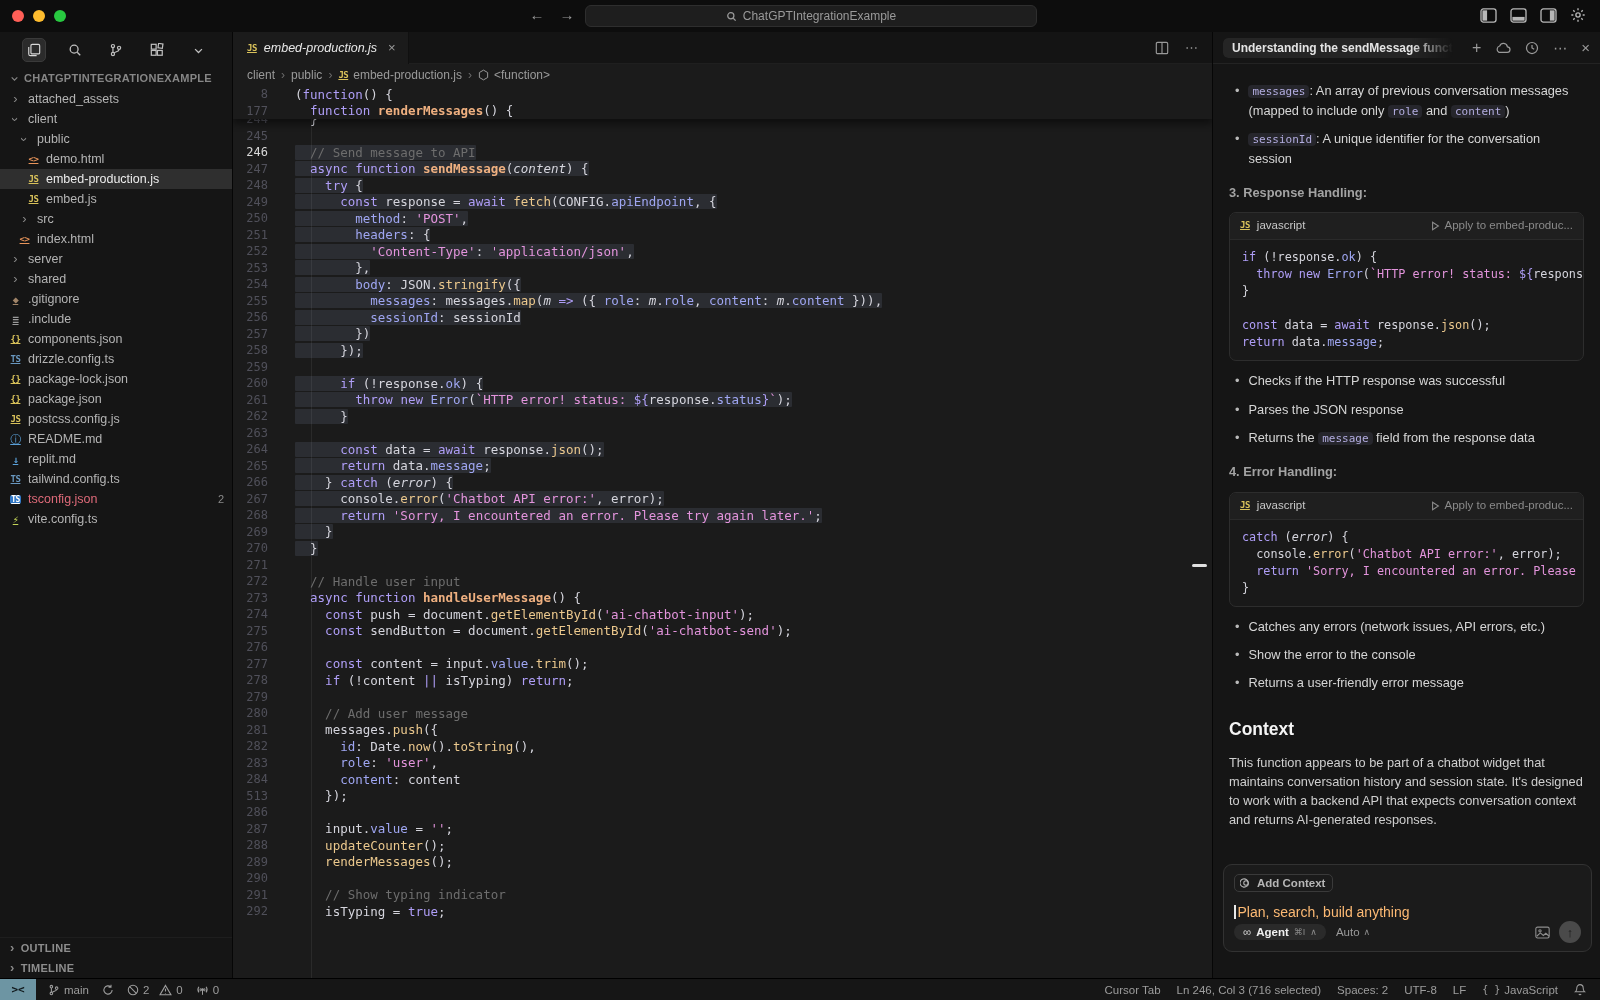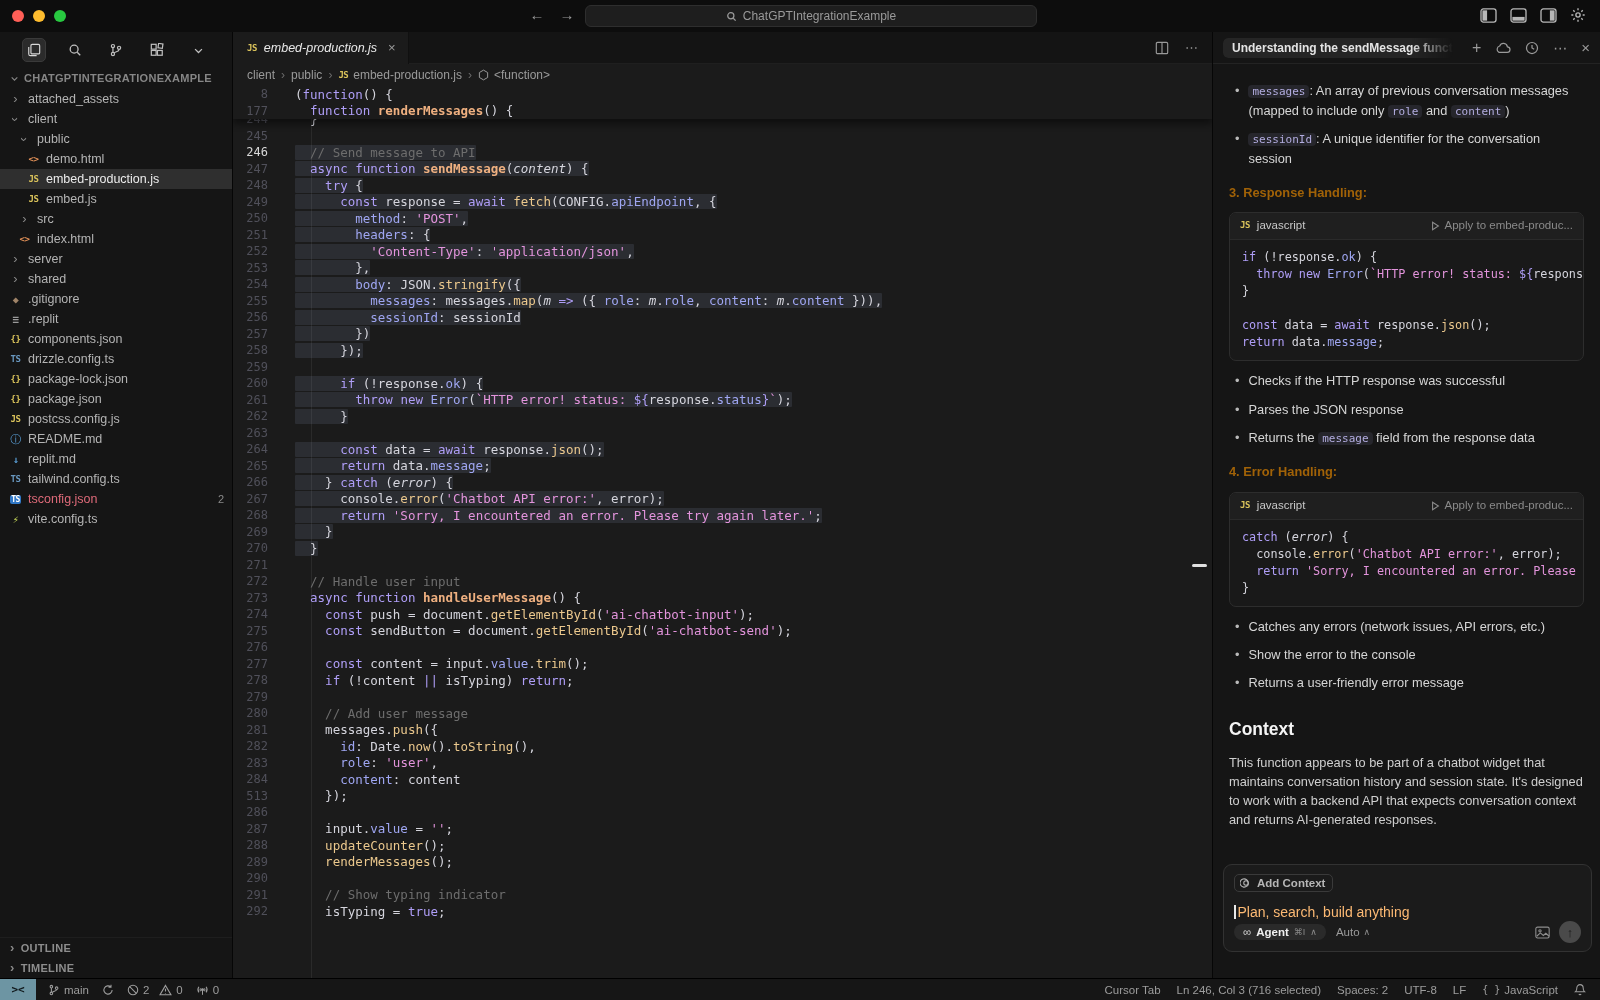--- a/index.html
+++ b/index.html
@@ -25,21 +25,21 @@
   .sb-tools { height:36px; display:flex; align-items:center; justify-content:center; gap:17px; color:#c0c0c0; }
   .sb-tool { width:24px; height:24px; display:flex; align-items:center; justify-content:center; border-radius:5px; }
   .sb-tool.active { background:#2b2b2b; border:1px solid #3a3a3a; }
   .ws-header { display:flex; align-items:center; gap:5px; padding:4px 8px 5px 10px; color:#868686; font-weight:bold; font-size:11px; letter-spacing:.3px; }
   .tree { flex:1; overflow:hidden; font-size:12.5px; color:#b4b4b4; }
   .trow { height:20px; display:flex; align-items:center; gap:5px; cursor:pointer; padding-right:8px; }
   .trow.selected { background:#2f2f2f; color:#ececec; }
   .slot { width:15px; flex:none; display:flex; align-items:center; justify-content:center; }
   .chev { color:#8a8a8a; font-size:13px; display:inline-block; transform:translateY(-1px); }
   .chev.open { transform:rotate(90deg); }
-  .ic { font-family:"DejaVu Sans Mono",monospace; font-size:9px; font-weight:bold; letter-spacing:-0.5px; }
+  .ic { font-family:"DejaVu Sans Mono",monospace; font-size:9px; font-weight:bold; letter-spacing:-0.5px;text-decoration:underline; }
   .ic-html{color:#e8945a}.ic-js{color:#d8c15a}.ic-ts{color:#6997bf}.ic-json{color:#d8c15a}
   .ic-git{color:#a08468;font-size:10px}.ic-replit{color:#9a9a9a;font-size:11px}
   .ic-info{color:#5aa0d8;font-size:11px;font-weight:normal}.ic-md{color:#5aa0d8;font-size:10px}
   .ic-vite{color:#c3d558;font-size:10px}
   .ic-tsbox{background:#3178c6;color:#fff;border-radius:2px;padding:0 1px;font-size:8px}
   .tlabel{white-space:nowrap; overflow:hidden; flex:1}
   .tlabel.err{color:#de6a79}
   .tbadge{color:#8a8a8a; font-size:11px}
   .sb-bottom { border-top:1px solid #1e1e1e; }
   .sb-sec { height:20px; display:flex; align-items:center; gap:6px; padding-left:10px; color:#8d8d8d; font-size:11px; font-weight:bold; letter-spacing:.3px;}
@@ -69,21 +69,21 @@
 
   
   .chat { width:388px; background:#151515; border-left:1px solid #060606; position:relative; }
   .chat-header { height:32px; display:flex; align-items:center; padding:0 10px; border-bottom:1px solid #232323; gap:8px; }
   .chat-title { background:#252525; border-radius:5px; padding:3px 9px; font-size:12px; font-weight:bold; color:#e4e4e4; max-width:230px; white-space:nowrap; overflow:hidden; -webkit-mask-image:linear-gradient(90deg,#000 82%,transparent); mask-image:linear-gradient(90deg,#000 82%,transparent); }
   .chat-hicons { margin-left:auto; display:flex; gap:14px; color:#9a9a9a; align-items:center; font-size:14px;}
   .chat-body { position:absolute; top:38px; left:0; right:0; bottom:140px; overflow:hidden; padding:2px 16px 0 16px; font-size:12.8px; color:#d6d6d6; line-height:1.5; }
   .cbullet { display:flex; gap:9px; margin:9px 0 9px 6px; }
   .cbullet .dot { color:#bababa; flex:none; }
   .ccode { font-family:"DejaVu Sans Mono",monospace; font-size:11px; background:#26262c; color:#b3ade0; border-radius:4px; padding:0 4px; }
-  .chead { font-weight:bold; color:#a16207; margin:15px 0 6px 0; }
+  .chead { font-weight:bold; color:#a3a3a3; margin:15px 0 6px 0; }
   .ch2 { font-weight:bold; color:#f4f4f4; font-size:17.5px; margin:24px 0 10px 0; }
   .cpara { color:#cfcfcf; margin:6px 0; }
   .cblock { border:1px solid #2d2d2d; border-radius:7px; margin:10px 0; overflow:hidden; background:#191919; }
   .cblock-h { height:27px; background:#1f1f1f; border-bottom:1px solid #2a2a2a; display:flex; align-items:center; gap:7px; padding:0 10px; font-size:11.5px; color:#c8c8c8; }
   .cblock-apply { margin-left:auto; color:#8a8a8a; display:flex; gap:5px; align-items:center; font-size:11.5px; }
   .cblock-code { padding:9px 12px; font-family:"DejaVu Sans Mono",monospace; font-size:11.8px; line-height:1.45; white-space:pre; overflow:hidden; }
   .chat-input { position:absolute; left:10px; right:8px; bottom:26px; height:88px; border:1px solid #323232; border-radius:9px; background:#1b1b1b; padding:9px 10px; }
   .ctx-chip { display:inline-flex; align-items:center; gap:5px; border:1px solid #3a3a3a; border-radius:5px; padding:2px 7px 2px 5px; color:#b6b6b6; font-size:11.5px; font-weight:bold; }
   .ci-placeholder { margin-top:12px; color:#fdba74; font-size:14px; display:flex; align-items:center; }
   .caret { display:inline-block; width:1.5px; height:14px; background:#e8e8e8; margin-right:2px; }
@@ -253,21 +253,21 @@
           <div class="trow" style="padding-left: 8px;">
             <span class="slot">
               <span class="ic ic-git">◆</span>
             </span>
             <span class="tlabel">.gitignore</span>
           </div>
           <div class="trow" style="padding-left: 8px;">
             <span class="slot">
               <span class="ic ic-replit">≡</span>
             </span>
-            <span class="tlabel">.replit</span>
+            <span class="tlabel">.include</span>
           </div>
           <div class="trow" style="padding-left: 8px;">
             <span class="slot">
               <span class="ic ic-json">{}</span>
             </span>
             <span class="tlabel">components.json</span>
           </div>
           <div class="trow" style="padding-left: 8px;">
             <span class="slot">
               <span class="ic ic-ts">TS</span>

